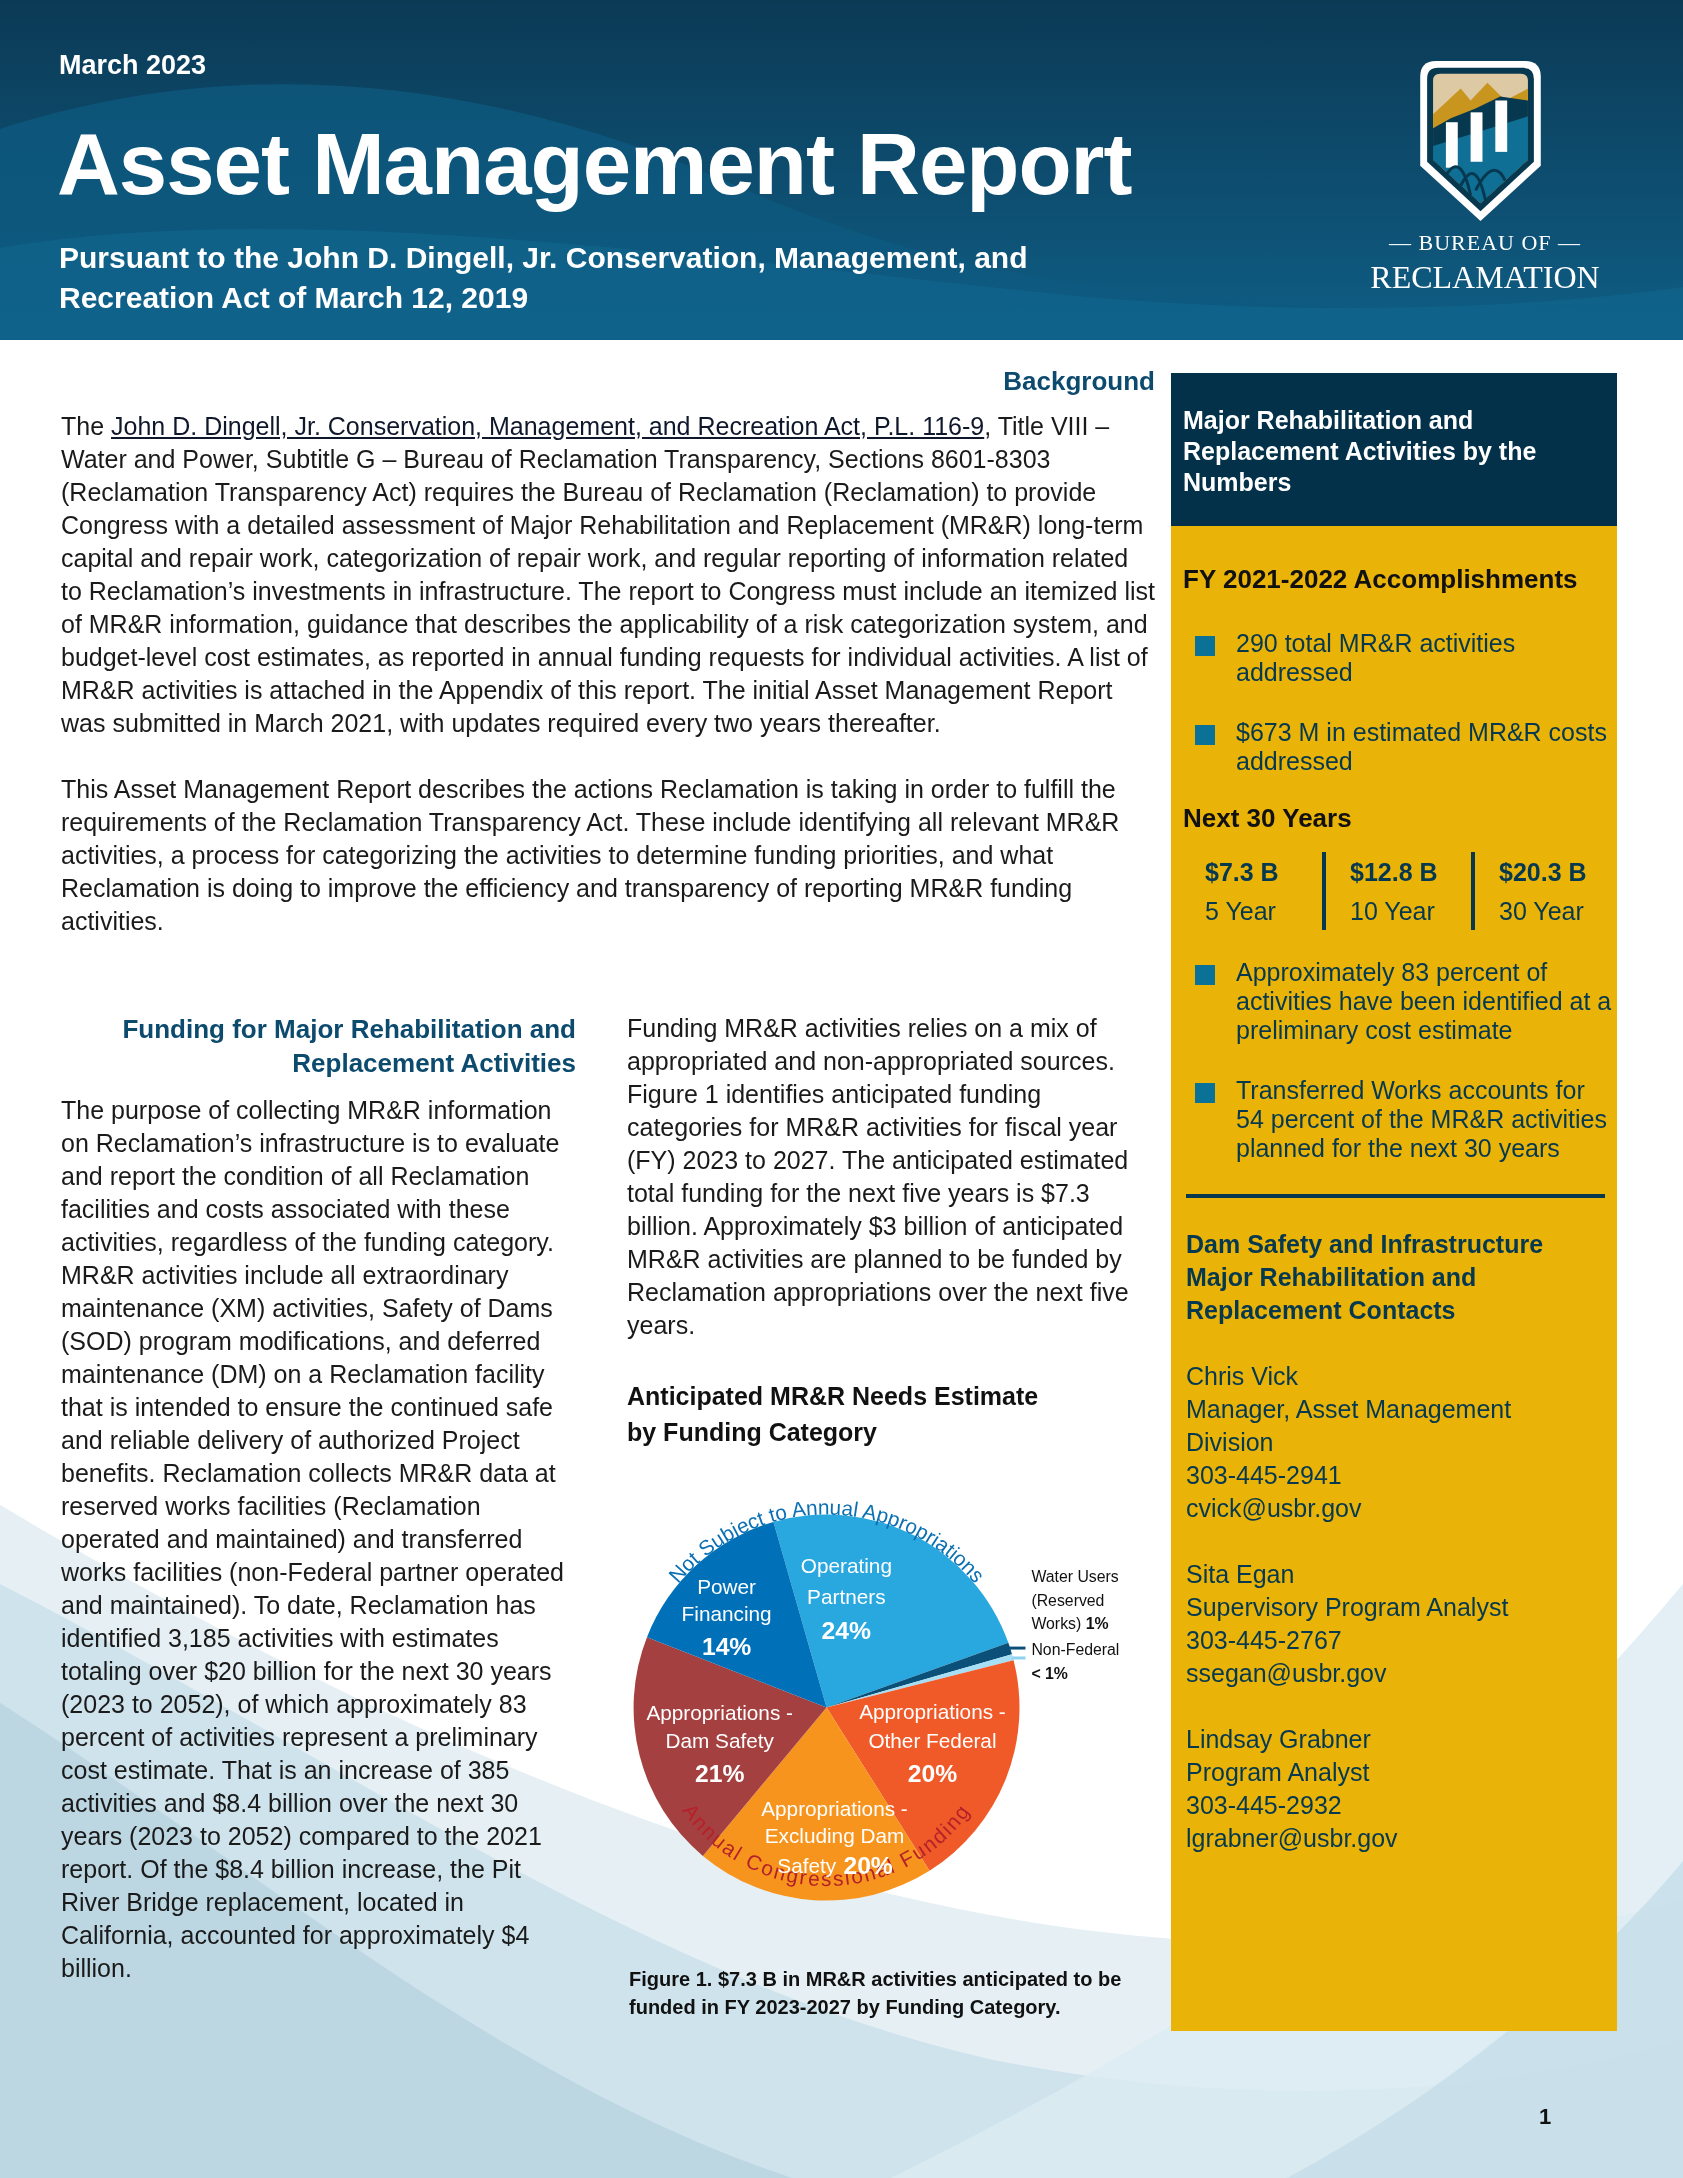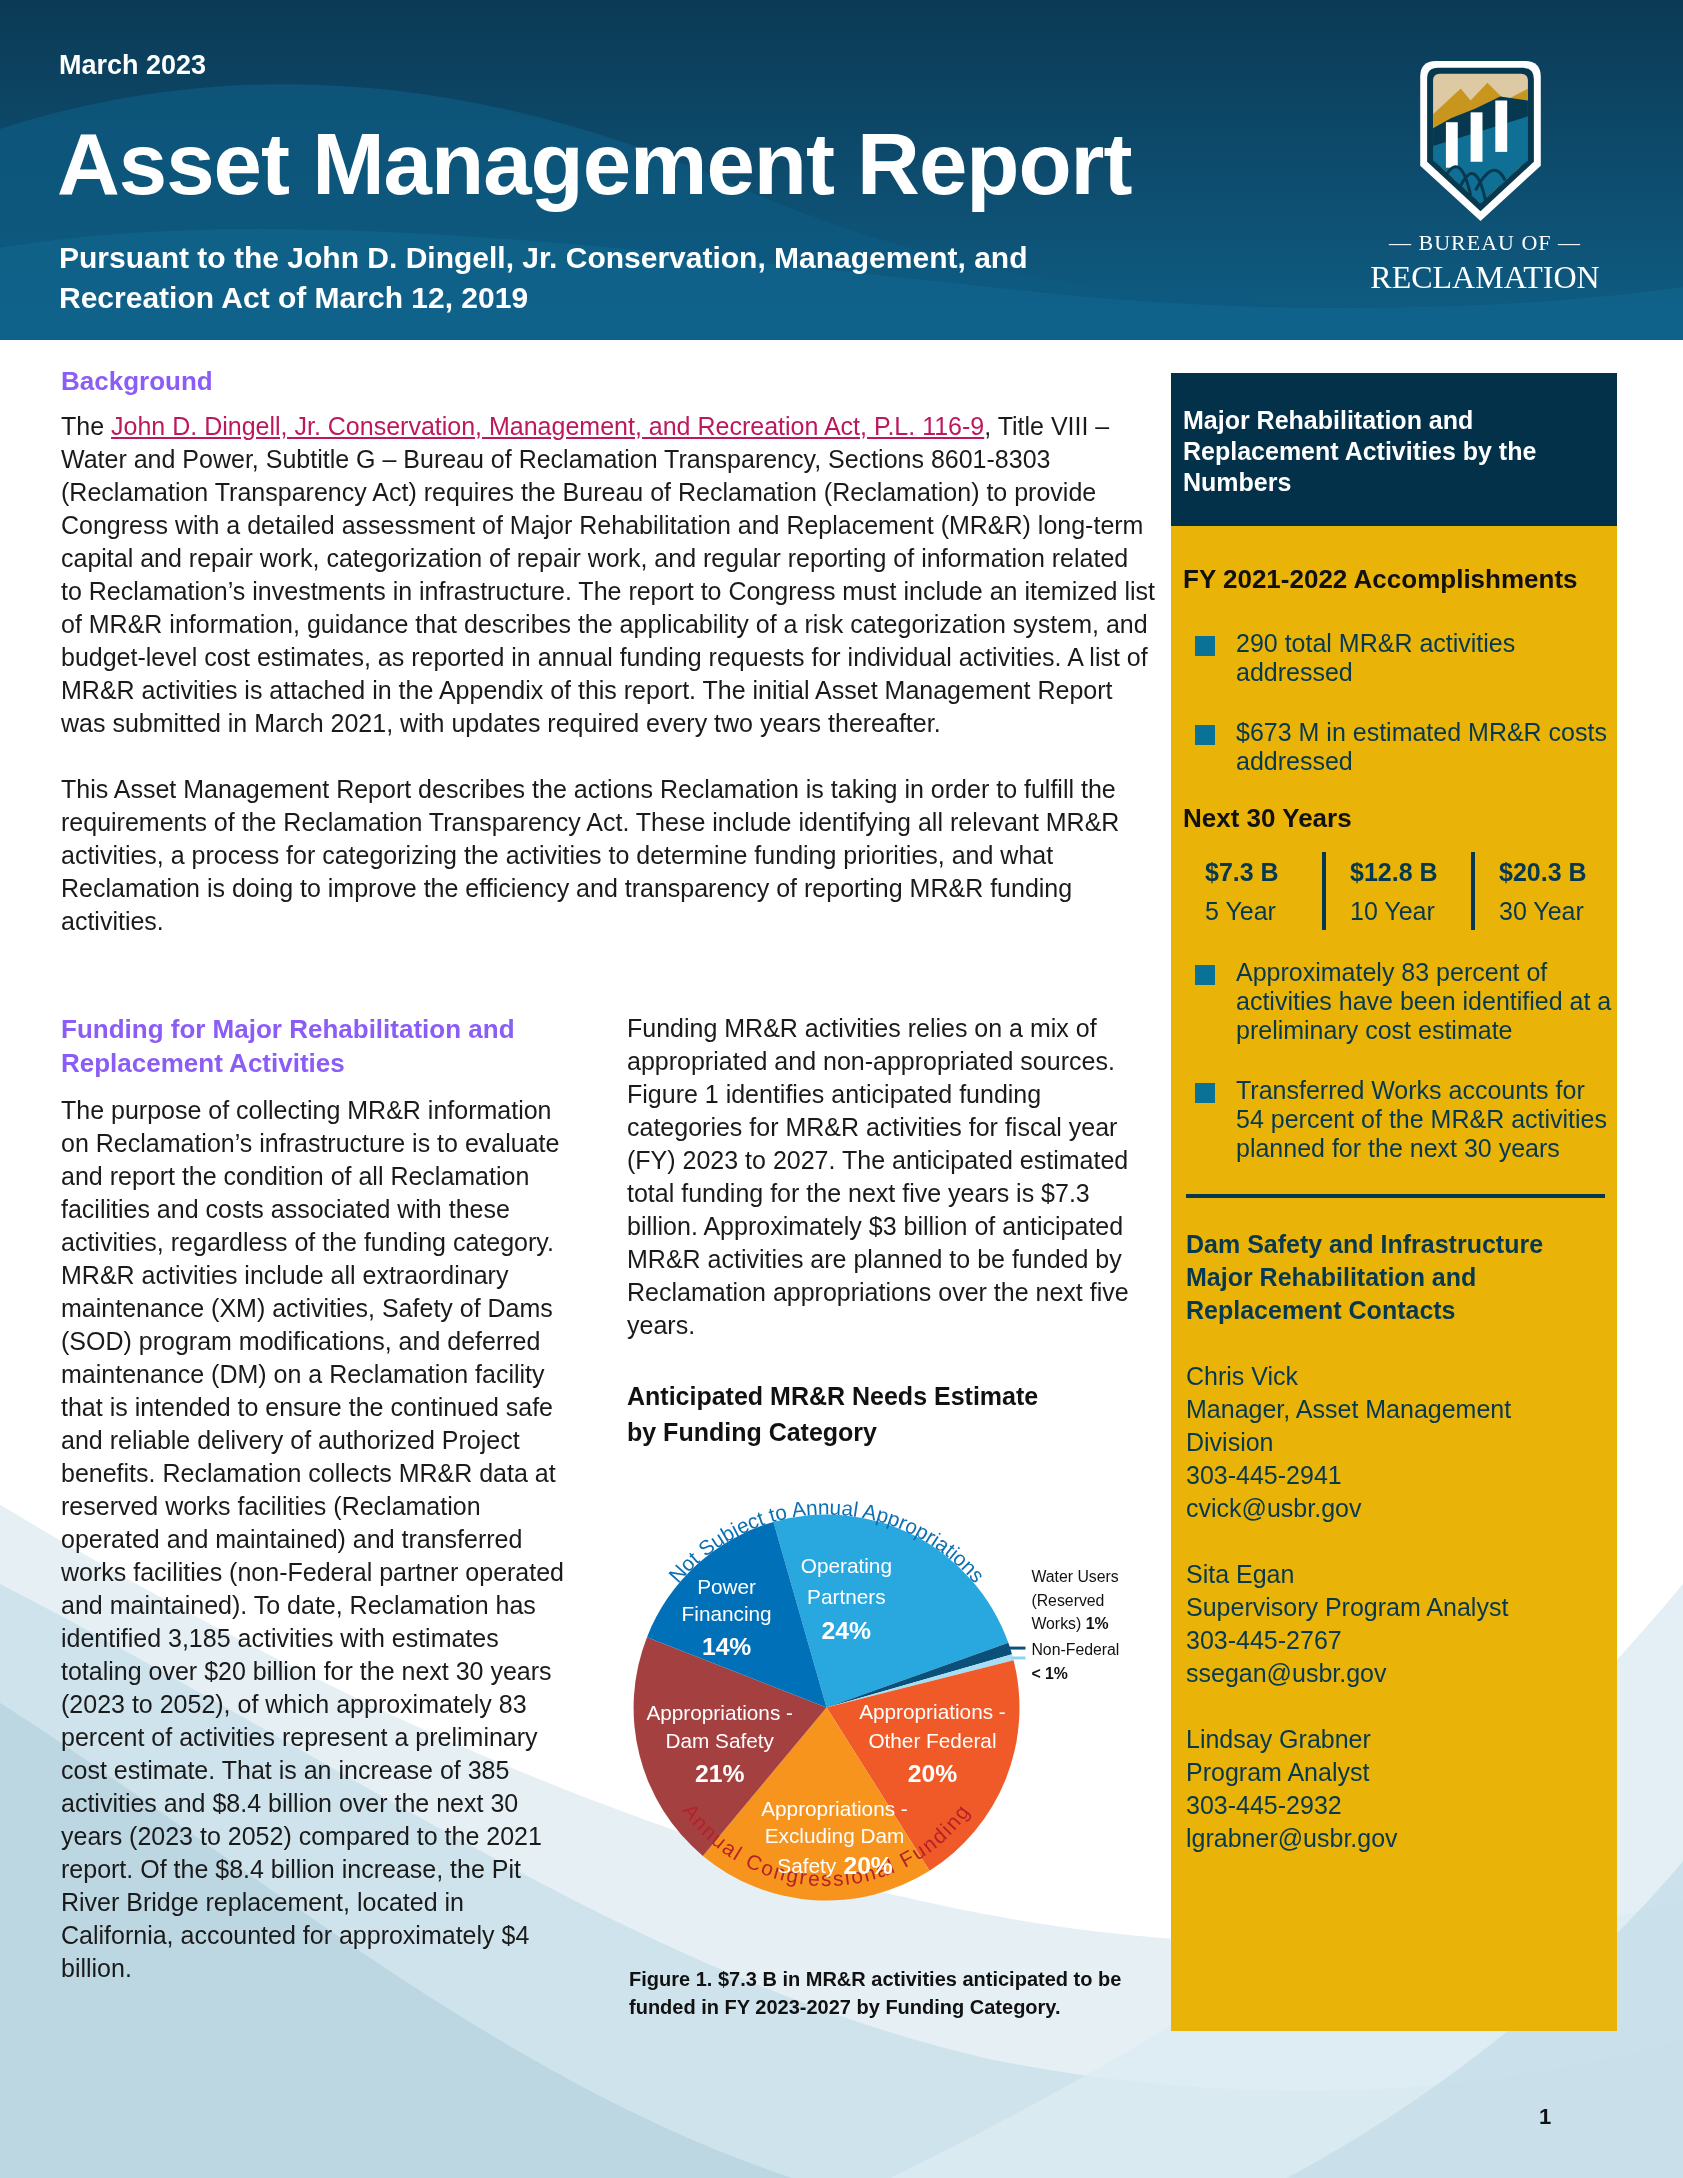--- a/index.html
+++ b/index.html
@@ -12,23 +12,23 @@
   .hdr-date { position:absolute; left:59px; top:50px; font-size:27px; font-weight:bold; color:#fff; }
   .hdr-title { position:absolute; left:57px; top:114px; font-size:87px; font-weight:bold; color:#fff; letter-spacing:-1px; }
   .hdr-sub { position:absolute; left:59px; top:238px; width:1040px; font-size:30px; font-weight:bold; color:#fff; line-height:40px; }
   .logo { position:absolute; left:1416px; top:57px; width:129px; height:168px; }
   .logo-text1 { position:absolute; left:1361px; top:230px; width:248px; text-align:center; color:#fff;
                 font-family:"Liberation Serif", serif; font-size:22px; letter-spacing:1px; }
   .logo-text2 { position:absolute; left:1361px; top:259px; width:248px; text-align:center; color:#fff;
                 font-family:"Liberation Serif", serif; font-size:32px; letter-spacing:0px; }
 
   .content { position:absolute; z-index:2; }
-  h2.sec { color:#8b5cf6; font-size:26px; font-weight:bold; margin:0; line-height:34px; }
+  h2.sec { color:#0c4a6e; font-size:26px; font-weight:bold; margin:0; line-height:34px;text-align:right; }
   p.body { font-size:25px; line-height:33px; margin:0; color:#1a1a1a; }
-  a.link { color:#be185d; text-decoration:underline; }
+  a.link { color:#0f172a; text-decoration:underline; }
 
   .sidebar { position:absolute; left:1171px; top:373px; width:446px; height:1658px; background:#eab308; z-index:2; }
   .sb-head { background:#03314a; color:#fff; height:153px; padding:32px 12px 0 12px; box-sizing:border-box;
              font-size:25px; font-weight:bold; line-height:31px; }
   .sb-h3 { font-size:26px; font-weight:bold; color:#111; margin:0 0 0 12px; }
   .sb-list { list-style:none; margin:0; padding:0 0 0 20px; }
   .sb-li { position:relative; padding-left:45px; font-size:25px; line-height:29px; color:#06384f; margin-bottom:31px; }
   .sb-bullet { position:absolute; left:4px; top:7px; width:20px; height:20px; background:#0a7297; }
   .stats { display:flex; margin:0 0 0 12px; }
   .stat { width:149px; box-sizing:border-box; padding-left:22px; color:#06384f; }

